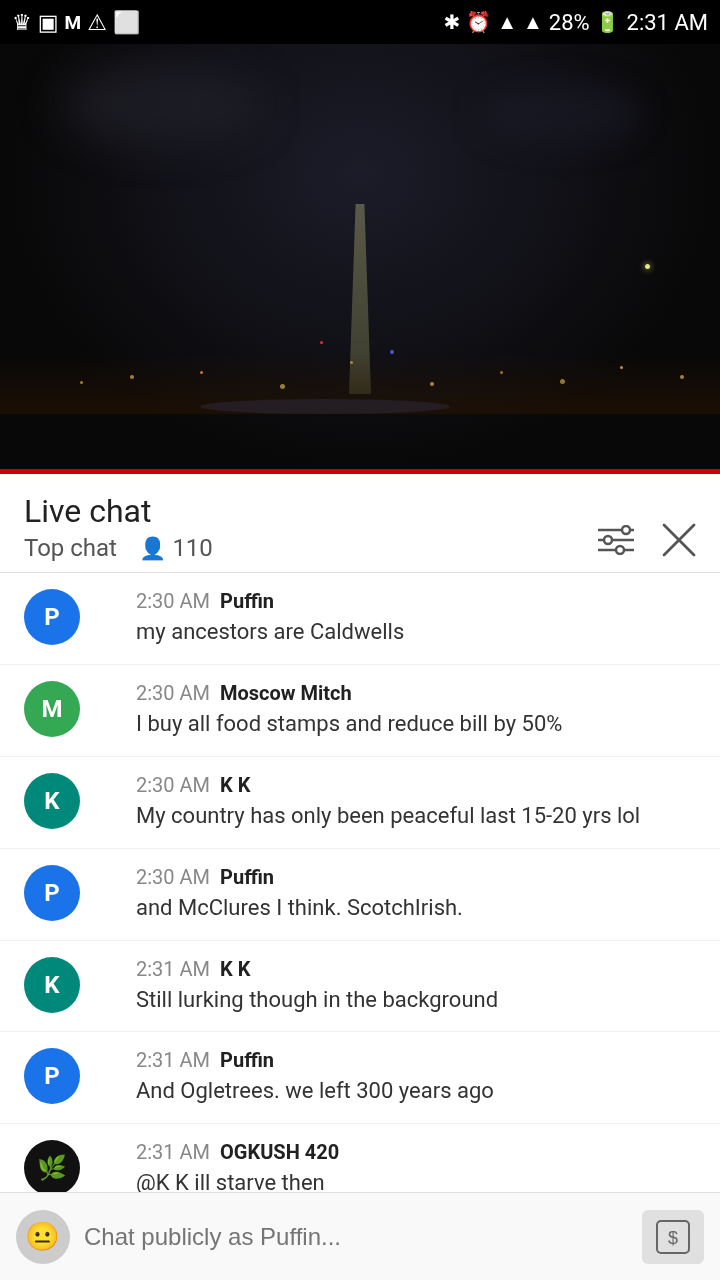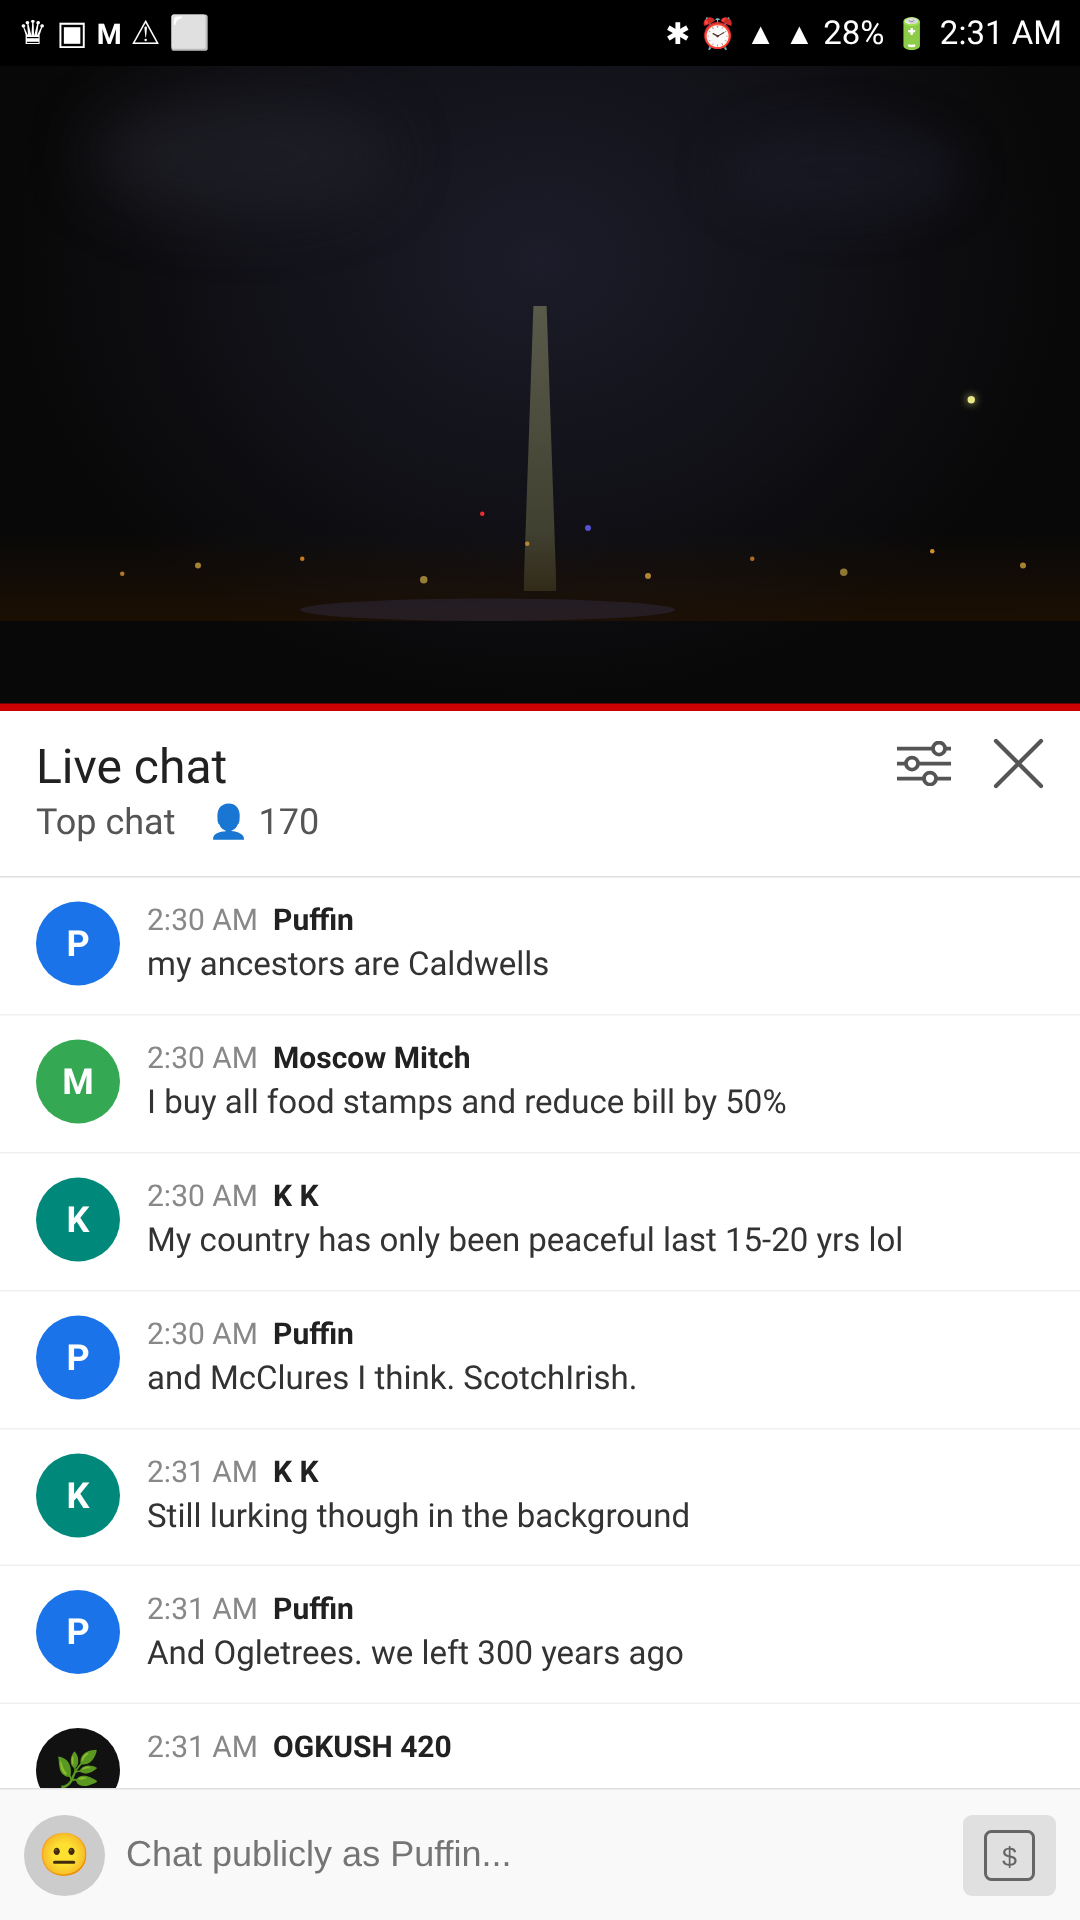--- a/index.html
+++ b/index.html
@@ -77,23 +77,23 @@
     }
 
     
     .chat-panel {
       width: 720px;
       background: #fff;
     }
 
     
     .chat-header {
-      padding: 18px 24px 22px 24px;
-      display: flex;
-      align-items: flex-start;
+      padding: 18px 24px 10px 24px;
+      display: flex;
+      align-items: flex-end;
       justify-content: space-between;
       border-bottom: 1px solid #e0e0e0;
     }
     .chat-header-left h2 {
       font-size: 32px;
       font-weight: 400;
       color: #212121;
       line-height: 1.2;
     }
     .chat-header-left .top-chat-row {
@@ -149,20 +149,21 @@
       flex-shrink: 0;
       overflow: hidden;
     }
     .avatar.blue { background: #1a73e8; }
     .avatar.green { background: #34a853; }
     .avatar.teal { background: #00897b; }
     .avatar.leaf-icon { background: #111; }
 
     .message-content {
       flex: 1;
+      margin-left: 38px;
     }
     .message-meta {
       display: flex;
       align-items: baseline;
       gap: 10px;
       margin-bottom: 4px;
     }
     .message-time {
       font-size: 20px;
       color: #888;
@@ -281,21 +282,21 @@
 
 <div class="chat-panel">
 
   <div class="chat-header">
     <div class="chat-header-left">
       <h2>Live chat</h2>
       <div class="top-chat-row">
         <span>Top chat</span>
         <div class="viewer-count">
           <span style="font-size:22px;">👤</span>
-          <span>170</span>
+          <span>110</span>
         </div>
       </div>
     </div>
     <div class="chat-header-right">
       <div class="icon-btn">
         
         <svg width="36" height="30" viewBox="0 0 36 30" fill="none" xmlns="http://www.w3.org/2000/svg">
           <line x1="0" y1="5" x2="36" y2="5" stroke="#555" stroke-width="2.5"></line>
           <line x1="0" y1="15" x2="36" y2="15" stroke="#555" stroke-width="2.5"></line>
           <line x1="0" y1="25" x2="36" y2="25" stroke="#555" stroke-width="2.5"></line>
@@ -375,20 +376,21 @@
           <div class="message-text">And Ogletrees. we left 300 years ago</div>
         </div>
       </div>
       <div class="chat-message">
         <div class="avatar leaf-icon">🌿</div>
         <div class="message-content">
           <div class="message-meta">
             <span class="message-time">2:31 AM</span>
             <span class="message-author">OGKUSH 420</span>
           </div>
+          <div class="message-text">@K K ill starve then</div>
         </div>
       </div>
       <div class="chat-message">
         <div class="avatar blue">P</div>
         <div class="message-content">
           <div class="message-meta">
             <span class="message-time">2:31 AM</span>
             <span class="message-author">Puffin</span>
           </div>
           <div class="message-text">UsA was never peaceful but we exported a lot of our violence too</div>

